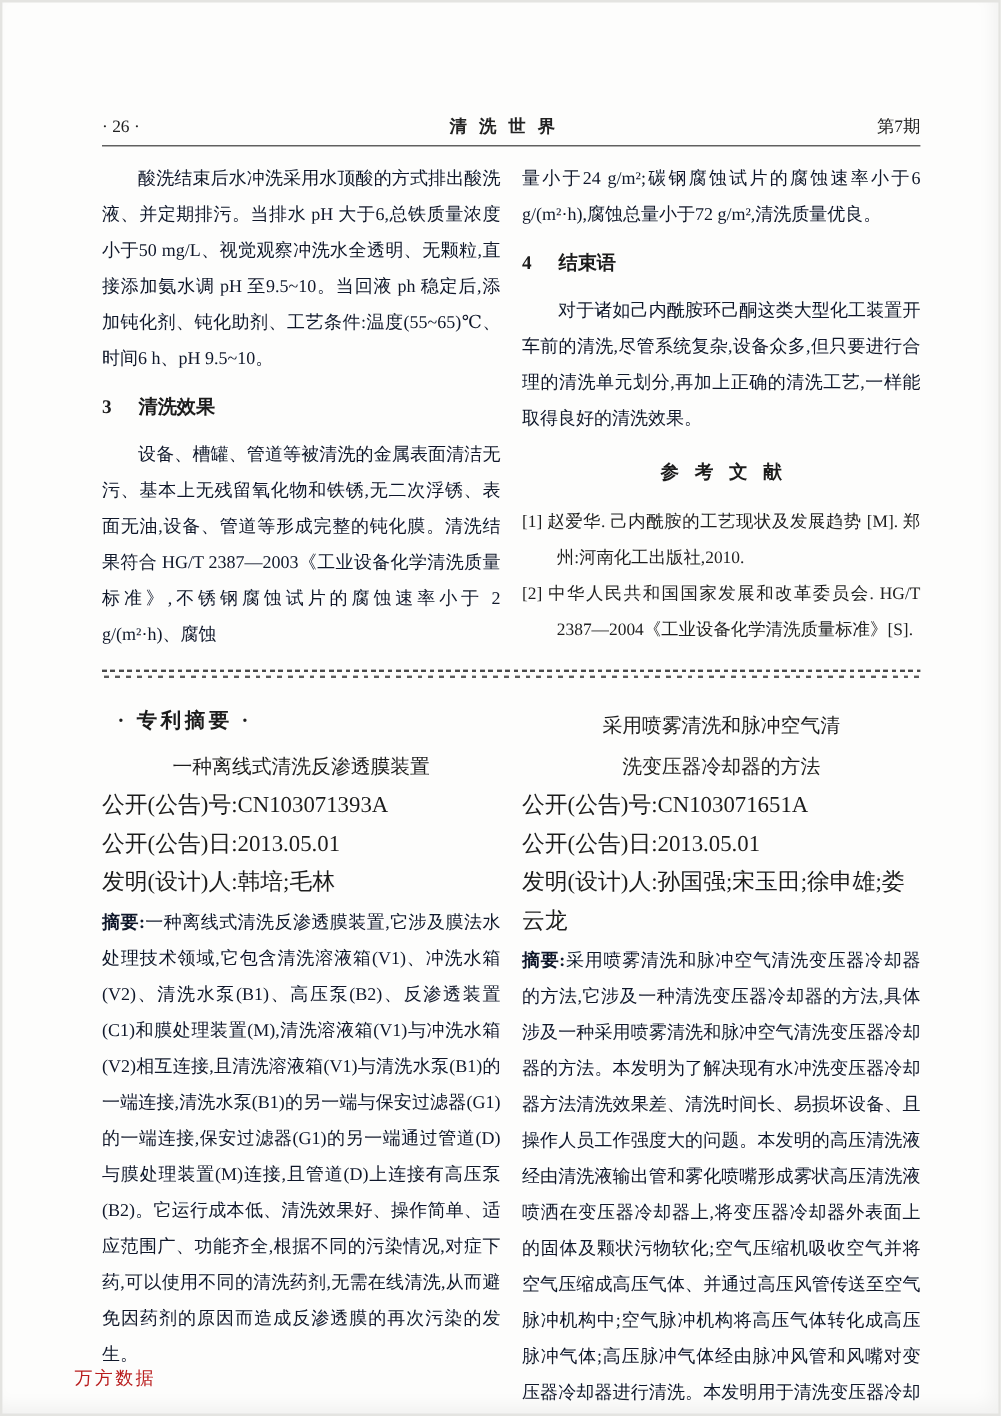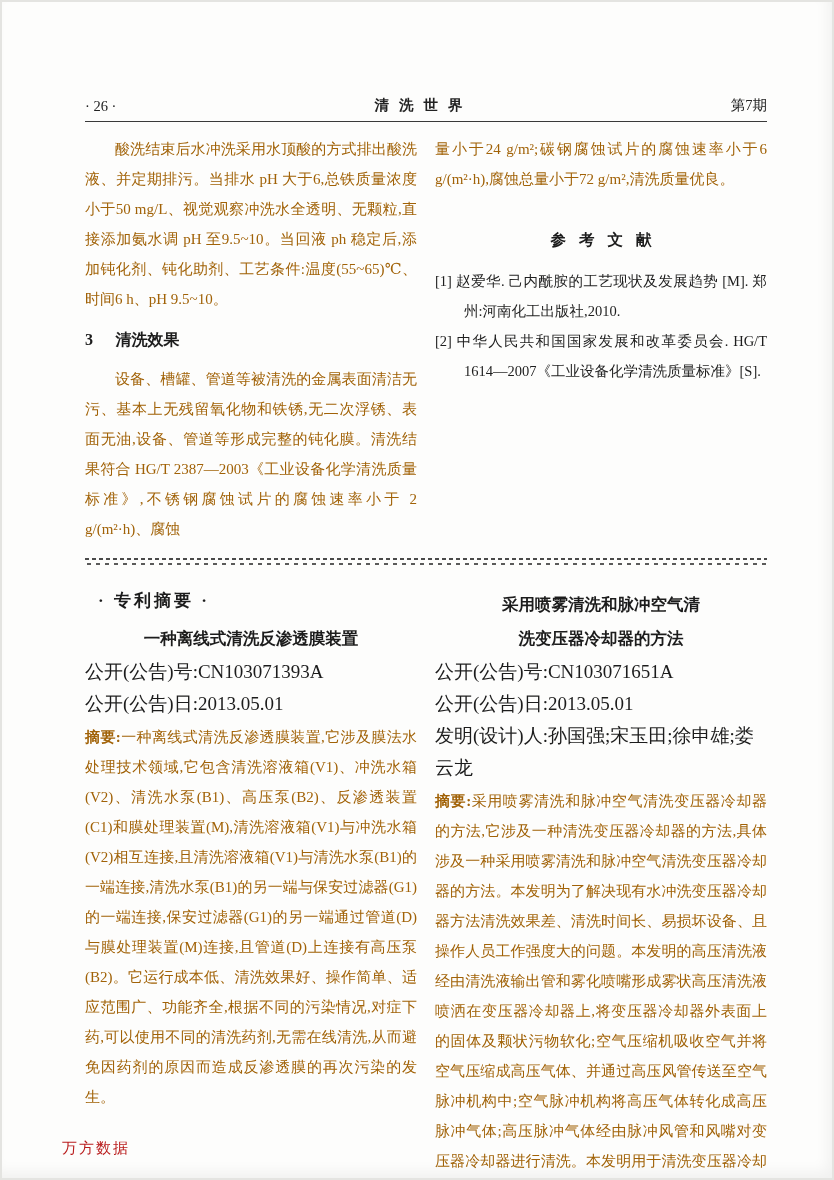--- a/index.html
+++ b/index.html
@@ -18,50 +18,50 @@
     display:flex;justify-content:space-between;align-items:flex-end;
     font-size:14.5px;color:#222;
     padding-bottom:6px;border-bottom:1.5px solid #3a3a3a;
   }
   .running-head .journal{letter-spacing:10px;font-weight:bold;}
   
   .columns{display:flex;gap:18px;margin-top:12px;}
   .col{width:332px;}
   .body-text{
     font-size:15px;line-height:30px;text-align:justify;
-    margin:0;color:#a16207;
+    margin:0;color:#0f172a;
   }
   .indent{text-indent:2em;}
   .sec-heading{
     font-size:16px;font-weight:bold;margin:12px 0 10px 0;line-height:28px;
   }
   .sec-heading .sec-no{margin-right:1.4em;}
   .ref-heading{
     text-align:center;font-weight:bold;font-size:15.5px;
-    letter-spacing:13px;margin:32px 0 12px 0;line-height:28px;
+    letter-spacing:13px;margin:16px 0 12px 0;line-height:28px;
     text-indent:13px; 
   }
   .ref-item{
     font-size:14.5px;line-height:30px;text-align:justify;
     margin:0;padding-left:2em;text-indent:-2em;color:#1e1e1e;
   }
   
   .divider{
     margin-top:14px;height:8px;
     background:
       repeating-linear-gradient(90deg,#4a4a4a 0 4px,transparent 4px 7px) 0 0/100% 2px no-repeat,
       repeating-linear-gradient(90deg,transparent 0 2px,#5a5a5a 2px 6px,transparent 6px 9px) 0 5px/100% 2px no-repeat;
   }
   
   .patents{display:flex;gap:18px;margin-top:22px;}
   .patent-label{
     font-size:17px;font-weight:bold;letter-spacing:3px;margin:0 0 8px 13px;line-height:26px;
   }
   .patent-title{
-    text-align:center;font-weight:bold;font-size:16.5px;line-height:34px;margin:0;
+    text-align:center;font-weight:normal;font-size:16.5px;line-height:34px;margin:0;
   }
   .patent-meta{font-size:19px;line-height:32px;}
   .abstract{margin-top:2px;}
   .abstract .abs-label{font-weight:bold;margin-top:38px;}
   .watermark{
     position:absolute;left:62px;bottom:22px;
     font-size:15px;color:#b91c1c;letter-spacing:2px;
   }
 </style>
 </head>
@@ -80,36 +80,41 @@
       <div class="col">
         <p class="body-text indent">酸洗结束后水冲洗采用水顶酸的方式排出酸洗液、并定期排污。当排水 pH 大于6,总铁质量浓度小于50 mg/L、视觉观察冲洗水全透明、无颗粒,直接添加氨水调 pH 至9.5~10。当回液 ph 稳定后,添加钝化剂、钝化助剂、工艺条件:温度(55~65)℃、时间6 h、pH 9.5~10。</p>
         <div class="sec-heading">
           <span class="sec-no">3</span><span>清洗效果</span>
         </div>
         <p class="body-text indent">设备、槽罐、管道等被清洗的金属表面清洁无污、基本上无残留氧化物和铁锈,无二次浮锈、表面无油,设备、管道等形成完整的钝化膜。清洗结果符合 HG/T 2387—2003《工业设备化学清洗质量标准》,不锈钢腐蚀试片的腐蚀速率小于 2 g/(m²·h)、腐蚀</p>
       </div>
 
       <div class="col">
         <p class="body-text">量小于24 g/m²;碳钢腐蚀试片的腐蚀速率小于6 g/(m²·h),腐蚀总量小于72 g/m²,清洗质量优良。</p>
+        <div class="sec-heading">
+          <span class="sec-no">4</span><span>结束语</span>
+        </div>
+        <p class="body-text indent">对于诸如己内酰胺环己酮这类大型化工装置开车前的清洗,尽管系统复杂,设备众多,但只要进行合理的清洗单元划分,再加上正确的清洗工艺,一样能取得良好的清洗效果。</p>
         <div class="ref-heading">参考文献</div>
         <p class="ref-item">[1] 赵爱华. 己内酰胺的工艺现状及发展趋势 [M]. 郑州:河南化工出版社,2010.</p>
-        <p class="ref-item">[2] 中华人民共和国国家发展和改革委员会. HG/T 1614—2007《工业设备化学清洗质量标准》[S].</p>
+        <p class="ref-item">[2] 中华人民共和国国家发展和改革委员会. HG/T 2387—2004《工业设备化学清洗质量标准》[S].</p>
       </div>
     </div>
 
     <div class="divider"></div>
 
     <div class="patents">
 
       <div class="col">
         <p class="patent-label">· 专利摘要 ·</p>
         <p class="patent-title">一种离线式清洗反渗透膜装置</p>
         <div class="patent-meta">
           <div>公开(公告)号:CN103071393A</div>
           <div>公开(公告)日:2013.05.01</div>
+          <div>发明(设计)人:韩培;毛林</div>
         </div>
         <p class="body-text abstract"><span class="abs-label">摘要:</span><span>一种离线式清洗反渗透膜装置,它涉及膜法水处理技术领域,它包含清洗溶液箱(V1)、冲洗水箱(V2)、清洗水泵(B1)、高压泵(B2)、反渗透装置(C1)和膜处理装置(M),清洗溶液箱(V1)与冲洗水箱(V2)相互连接,且清洗溶液箱(V1)与清洗水泵(B1)的一端连接,清洗水泵(B1)的另一端与保安过滤器(G1)的一端连接,保安过滤器(G1)的另一端通过管道(D)与膜处理装置(M)连接,且管道(D)上连接有高压泵(B2)。它运行成本低、清洗效果好、操作简单、适应范围广、功能齐全,根据不同的污染情况,对症下药,可以使用不同的清洗药剂,无需在线清洗,从而避免因药剂的原因而造成反渗透膜的再次污染的发生。</span></p>
       </div>
 
       <div class="col">
         <p class="patent-title">采用喷雾清洗和脉冲空气清</p>
         <p class="patent-title">洗变压器冷却器的方法</p>
         <div class="patent-meta">
           <div>公开(公告)号:CN103071651A</div>
           <div>公开(公告)日:2013.05.01</div>

